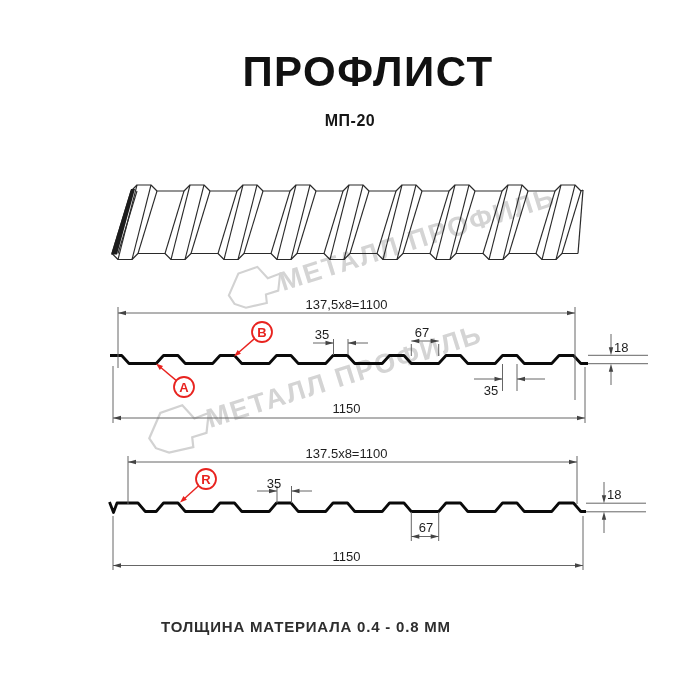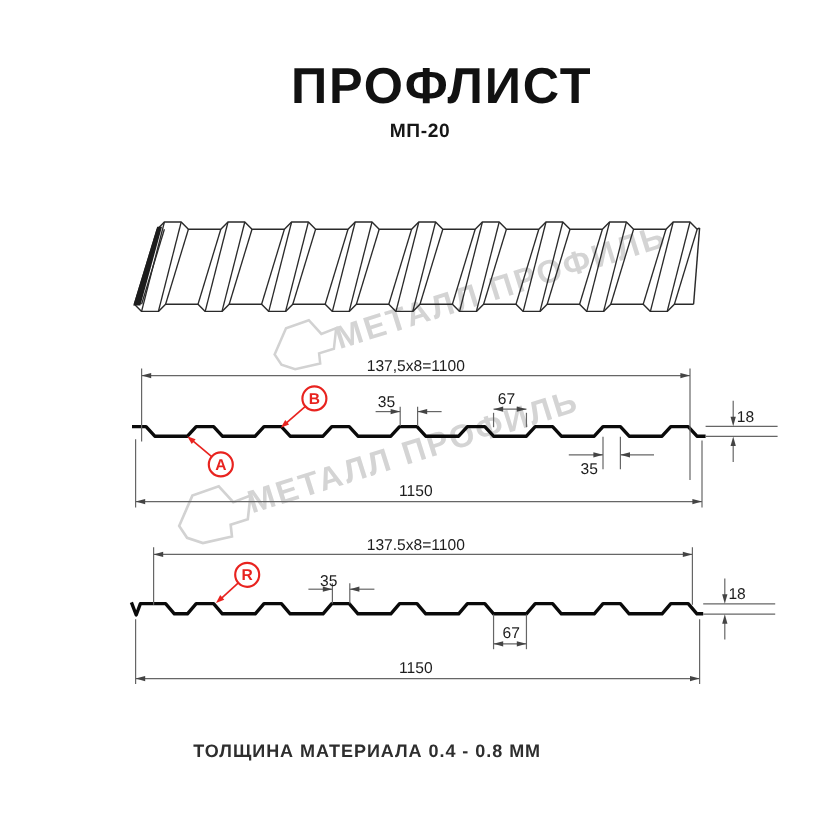--- a/index.html
+++ b/index.html
@@ -11,21 +11,21 @@
     overflow:hidden;
   }
   .header{
     position:absolute;top:50px;left:0;width:700px;
     text-align:center;color:#111111;
   }
   .header .title{
     font-size:42px;font-weight:800;letter-spacing:1.5px;line-height:1.05;padding-left:36px;
   }
   .header .subtitle{
-    font-size:16px;font-weight:700;letter-spacing:0.5px;margin-top:7px;color:#161616;
+    font-size:16px;font-weight:700;letter-spacing:0.5px;margin-top:18px;color:#161616;
   }
   .footer-note{
     position:absolute;top:618px;left:0;width:612px;
     text-align:center;font-size:15px;font-weight:600;
     letter-spacing:0.8px;color:#2e2e2e;
   }
   svg{position:absolute;left:0;top:0;}
   svg text{font-family:"Liberation Sans", sans-serif;}
   .dim-text{font-size:13px;fill:#1e1e1e;}
   .lbl-text{font-size:13px;font-weight:700;fill:#e8231f;}

